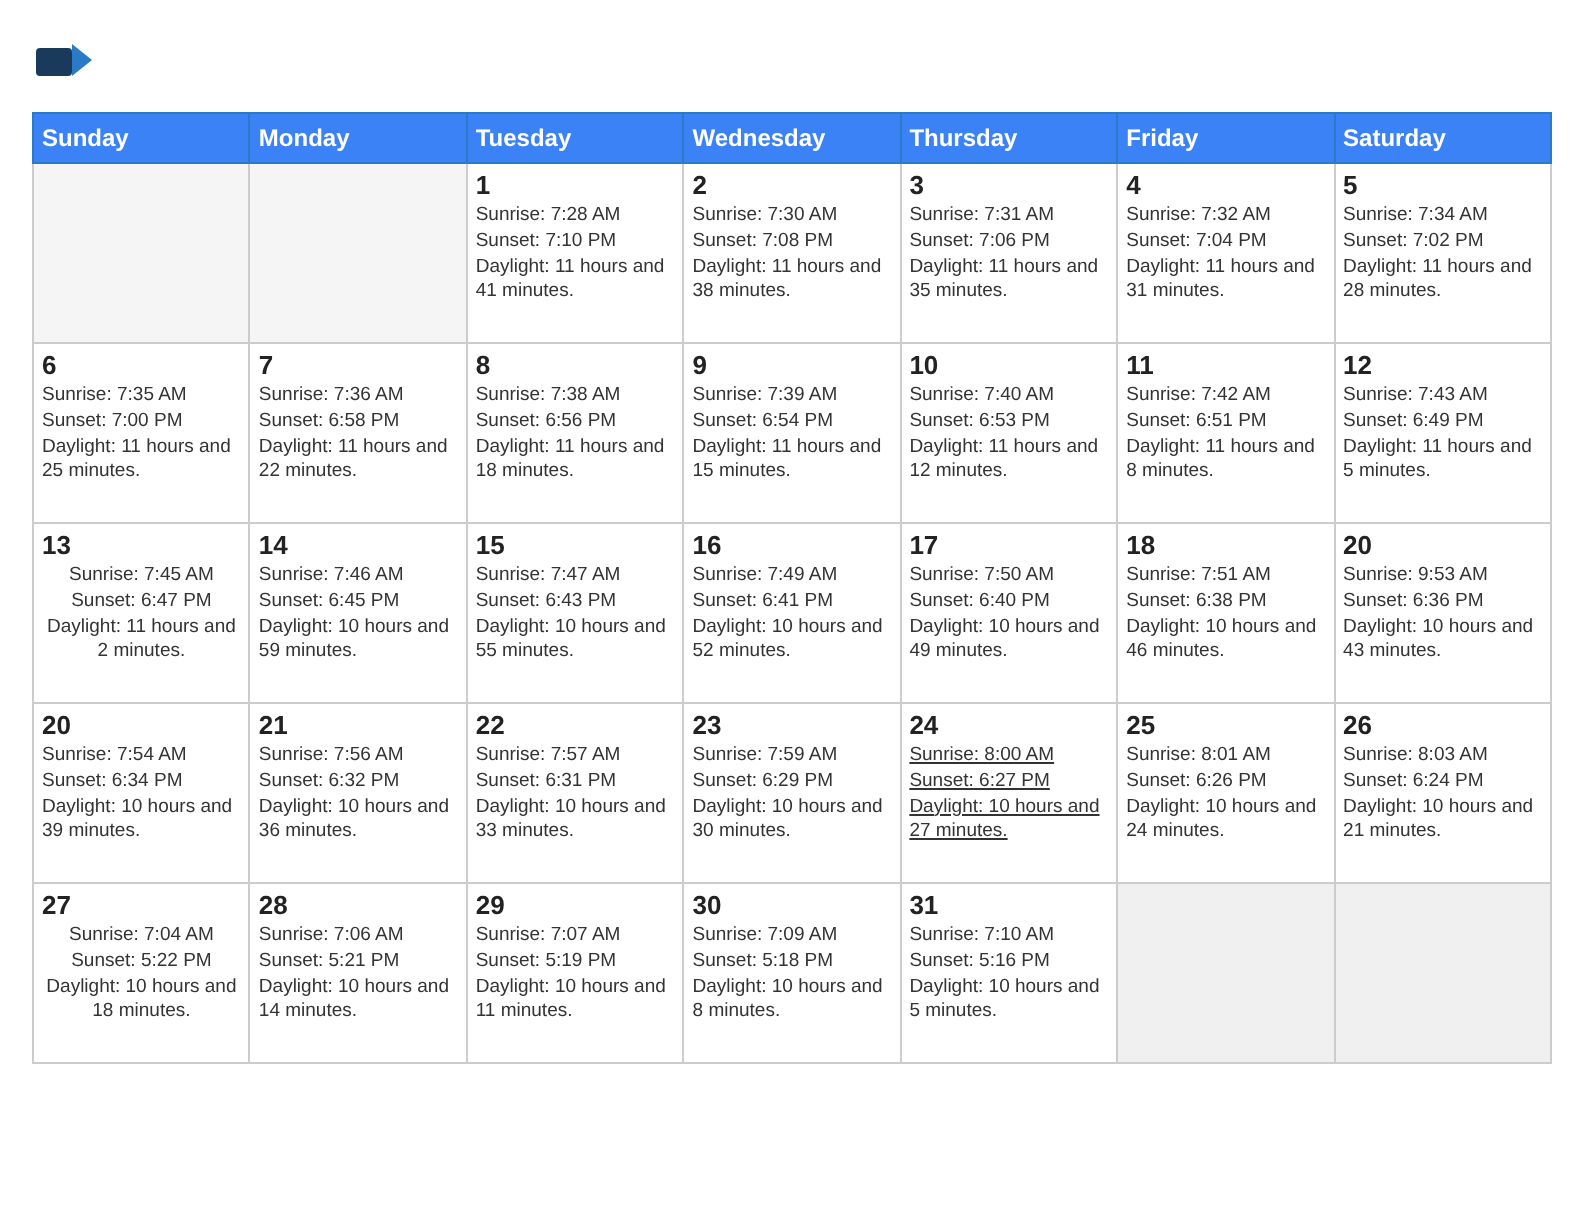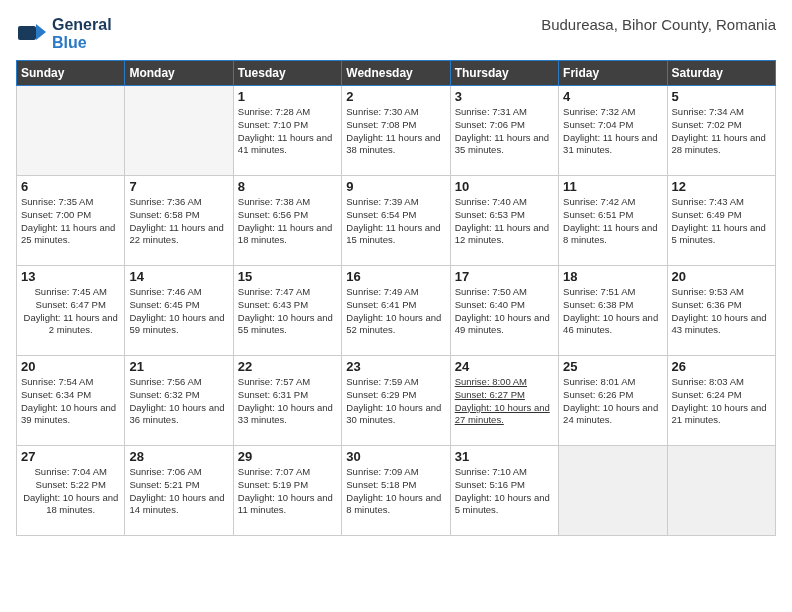--- a/index.html
+++ b/index.html
@@ -37,21 +37,21 @@
     .location-title {
       font-size: 15px;
       color: #444;
     }
     table {
       width: 100%;
       border-collapse: collapse;
       table-layout: fixed;
     }
     th {
-      background: #404040;
+      background: #3b82f6;
       color: #fff;
       font-size: 12px;
       font-weight: bold;
       padding: 5px 4px;
       text-align: left;
       border: 1px solid #2a7ac7;
     }
     td {
       border: 1px solid #ccc;
       vertical-align: top;
@@ -78,28 +78,23 @@
 </head>
 <body>
 
 <div class="header">
   <div class="logo">
     <div class="logo-row">
       <svg width="32" height="32" viewBox="0 0 32 32">
         <rect x="2" y="8" width="18" height="14" rx="2" fill="#1a3a5c"></rect>
         <polygon points="20,6 30,14 20,22" fill="#2a7ac7"></polygon>
       </svg>
-      <div>
-        <div style="font-size:16px;font-weight:bold;color:#1a3a5c;">General</div>
-        <div style="font-size:16px;font-weight:bold;color:#2a7ac7;">Blue</div>
-      </div>
     </div>
   </div>
   <div class="title-block">
-    <div class="location-title">Budureasa, Bihor County, Romania</div>
   </div>
 </div>
 
 <table>
   <thead>
     <tr>
     <th>Sunday</th>
         <th>Monday</th>
         <th>Tuesday</th>
         <th>Wednesday</th>

